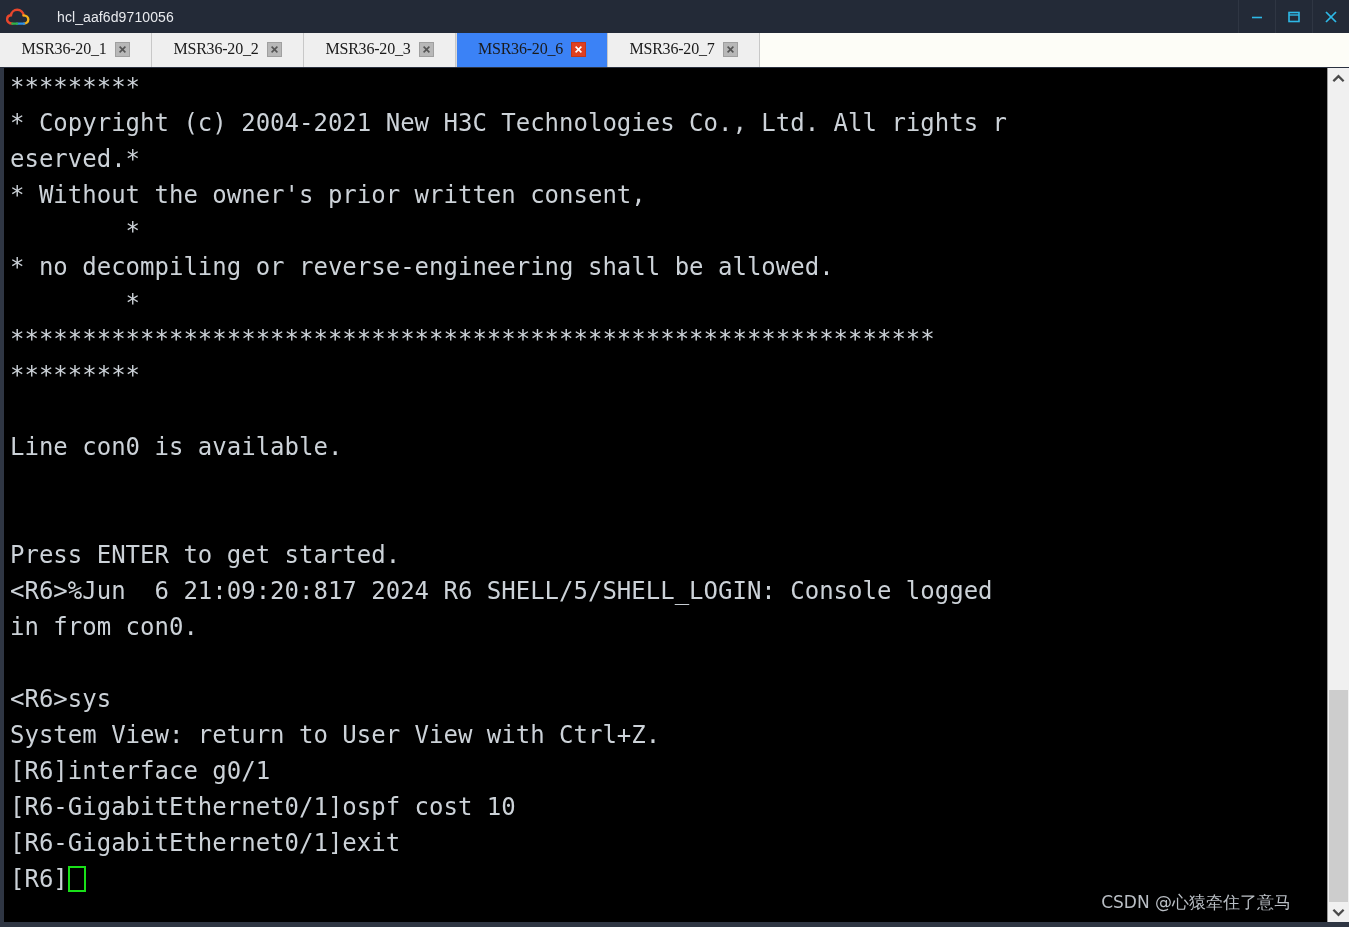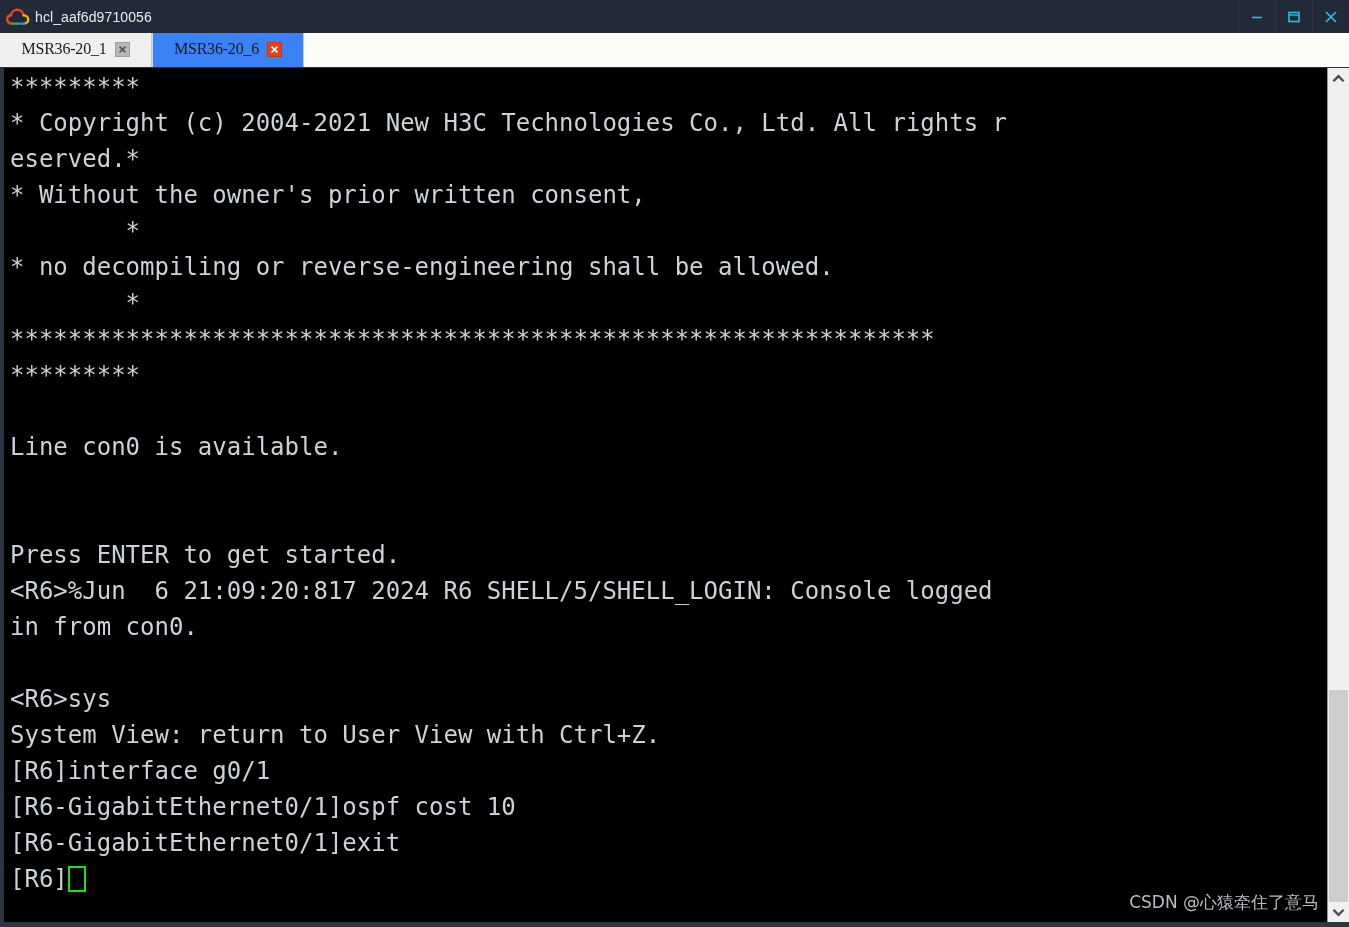--- a/index.html
+++ b/index.html
@@ -41,20 +41,21 @@
     margin-right: 5px;
     flex: none;
     display: block;
   }
   #app-title {
     color: #e8eaee;
     font-size: 14px;
     font-family: "Liberation Sans", sans-serif;
     letter-spacing: 0.1px;
     white-space: nowrap;
+    margin-left: 22px;
   }
   #window-controls {
     position: absolute;
     right: 0;
     top: 0;
     height: 33px;
     display: flex;
     align-items: stretch;
   }
   .winbtn {
@@ -170,21 +171,21 @@
     height: 26px;
     border: 2px solid #19e019;
     box-sizing: border-box;
     vertical-align: -5px;
     background: transparent;
   }
 
   
   #watermark {
     position: absolute;
-    right: 8px;
+    right: 36px;
     bottom: 8px;
     color: #b9bec4;
     font-family: "DejaVu Sans", sans-serif;
     font-size: 17px;
     white-space: nowrap;
     pointer-events: none;
   }
 
   
   #scrollbar {
@@ -259,26 +260,53 @@
 
     <div class="tab">
         <span class="tab-label">MSR36-20_1</span>
         <span class="tab-close">
           <svg width="9" height="9" viewBox="0 0 9 9">
             <line x1="1.6" y1="1.6" x2="7.4" y2="7.4" stroke="#555555" stroke-width="1.6"></line>
             <line x1="7.4" y1="1.6" x2="1.6" y2="7.4" stroke="#555555" stroke-width="1.6"></line>
           </svg>
         </span>
       </div>
+      <div class="tab">
+        <span class="tab-label">MSR36-20_2</span>
+        <span class="tab-close">
+          <svg width="9" height="9" viewBox="0 0 9 9">
+            <line x1="1.6" y1="1.6" x2="7.4" y2="7.4" stroke="#555555" stroke-width="1.6"></line>
+            <line x1="7.4" y1="1.6" x2="1.6" y2="7.4" stroke="#555555" stroke-width="1.6"></line>
+          </svg>
+        </span>
+      </div>
+      <div class="tab">
+        <span class="tab-label">MSR36-20_3</span>
+        <span class="tab-close">
+          <svg width="9" height="9" viewBox="0 0 9 9">
+            <line x1="1.6" y1="1.6" x2="7.4" y2="7.4" stroke="#555555" stroke-width="1.6"></line>
+            <line x1="7.4" y1="1.6" x2="1.6" y2="7.4" stroke="#555555" stroke-width="1.6"></line>
+          </svg>
+        </span>
+      </div>
       <div class="tab active">
         <span class="tab-label">MSR36-20_6</span>
         <span class="tab-close">
           <svg width="9" height="9" viewBox="0 0 9 9">
             <line x1="1.6" y1="1.6" x2="7.4" y2="7.4" stroke="#ffffff" stroke-width="1.6"></line>
             <line x1="7.4" y1="1.6" x2="1.6" y2="7.4" stroke="#ffffff" stroke-width="1.6"></line>
+          </svg>
+        </span>
+      </div>
+      <div class="tab">
+        <span class="tab-label">MSR36-20_7</span>
+        <span class="tab-close">
+          <svg width="9" height="9" viewBox="0 0 9 9">
+            <line x1="1.6" y1="1.6" x2="7.4" y2="7.4" stroke="#555555" stroke-width="1.6"></line>
+            <line x1="7.4" y1="1.6" x2="1.6" y2="7.4" stroke="#555555" stroke-width="1.6"></line>
           </svg>
         </span>
       </div>
       <div id="tabstrip-filler"></div>
   </div>
 
   <div id="terminal-wrap">
     <div id="terminal">
       <div id="term-lines"><div class="term-line">*********</div><div class="term-line">* Copyright (c) 2004-2021 New H3C Technologies Co., Ltd. All rights r</div><div class="term-line">eserved.*</div><div class="term-line">* Without the owner's prior written consent,</div><div class="term-line">        *</div><div class="term-line">* no decompiling or reverse-engineering shall be allowed.</div><div class="term-line">        *</div><div class="term-line">****************************************************************</div><div class="term-line">*********</div><div class="term-line"></div><div class="term-line">Line con0 is available.</div><div class="term-line"></div><div class="term-line"></div><div class="term-line">Press ENTER to get started.</div><div class="term-line">&lt;R6&gt;%Jun  6 21:09:20:817 2024 R6 SHELL/5/SHELL_LOGIN: Console logged</div><div class="term-line">in from con0.</div><div class="term-line"></div><div class="term-line">&lt;R6&gt;sys</div><div class="term-line">System View: return to User View with Ctrl+Z.</div><div class="term-line">[R6]interface g0/1</div><div class="term-line">[R6-GigabitEthernet0/1]ospf cost 10</div><div class="term-line">[R6-GigabitEthernet0/1]exit</div><div class="term-line"><span>[R6]</span><span class="cursor-block" style="border-color: rgb(25, 224, 25);"></span></div></div>
       <div id="watermark">CSDN @心猿牵住了意马</div>

